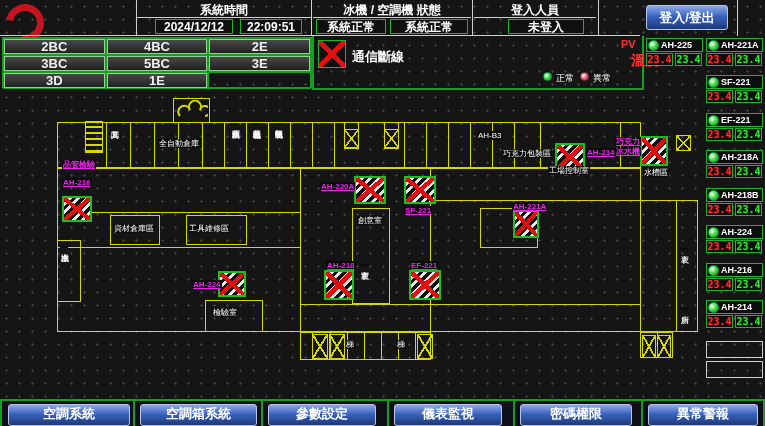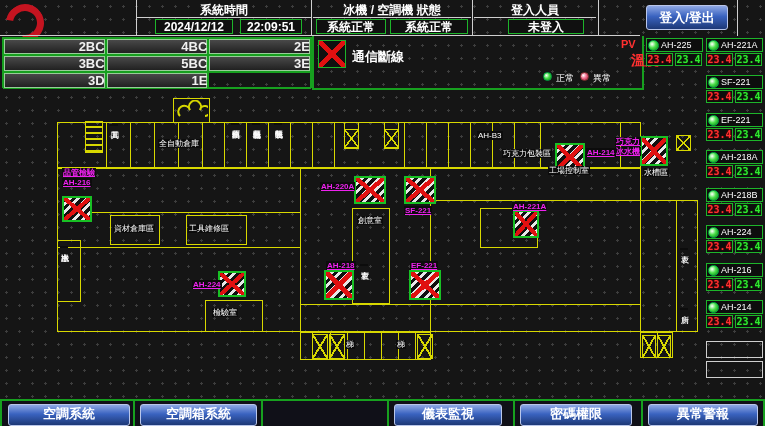--- a/index.html
+++ b/index.html
@@ -18,33 +18,33 @@
   .bluebtn{background:linear-gradient(180deg,#8fa8e4 0%,#3a63c0 45%,#1d3876 100%);
         border:1px solid #b9c6ea;border-radius:3px;color:#fff;font-weight:bold;
         text-align:center;cursor:pointer;}
   .logo-ring{width:24px;height:24px;border-radius:50%;border:7px solid #c41420;
         border-left-color:transparent;transform:rotate(-35deg);}
   .logo-t{color:#c41420;font-weight:bold;font-size:15px;letter-spacing:2px;line-height:16px;}
   .logo-s{color:#c41420;font-weight:bold;font-size:7px;letter-spacing:1px;}
   
   #floors{display:grid;grid-template-columns:repeat(3,1fr);grid-auto-rows:1fr;
         border:1px solid #17a01f;}
-  #floors>div{border:1px solid #17a01f;text-align:right;}
+  #floors>div{border:1px solid #17a01f;}
   .fbtn{margin:0;background:linear-gradient(180deg,#4c4c4c,#1e1e1e);
         border:1px solid #17a01f;box-shadow:inset 0 0 0 1px #9c9;
         color:#f0f0f0;font-size:13px;font-weight:bold;text-align:center;
         line-height:15px;cursor:pointer;}
   
   .ubox{background:#0d0d0d;border:1px solid #1db52a;display:flex;align-items:center;
         gap:2px;padding:0 1px;cursor:pointer;}
   .lamp{width:9px;height:9px;border-radius:50%;flex:0 0 9px;
         background:radial-gradient(circle at 35% 35%,#ffffff,#49e049 45%,#0a7a12);
         border:1px solid #0a4;}
   .lamp.pink{background:radial-gradient(circle at 35% 35%,#ffffff,#f07090 45%,#a01030);border:1px solid #833;}
-  .uname{font-size:9px;font-weight:normal;color:#fff;white-space:nowrap;}
+  .uname{font-size:9px;font-weight:bold;color:#fff;white-space:nowrap;}
   .dval{background:#0d0d0d;border:1px solid #1db52a;width:27px;height:13px;
         font-family:"DejaVu Sans Mono",monospace;font-size:10px;font-weight:bold;
         text-align:center;line-height:12px;}
   .dval.pv{color:#ff3030;text-shadow:0 0 2px #900;}
   .dval.sv{color:#30e830;text-shadow:0 0 2px #060;}
   .emptybox{border:1px solid #cfcfcf;background:transparent;}
   
   .wall{background:transparent;border:1px solid #d8d800;}
   .wline-y{background:#d8d800;}
   .stairs{background:repeating-linear-gradient(0deg,#d8d800 0 2px,transparent 2px 6px);
@@ -216,21 +216,21 @@
       <div class="abs rlabel" style="left: 357px; top: 216px;">創意室</div>
       <div class="abs rlabel v" style="left: 360px; top: 264px;">更衣室</div>
       <div class="abs rlabel" style="left: 113px; top: 224px;">資材倉庫區</div>
       <div class="abs rlabel" style="left: 188px; top: 224px;">工具維修區</div>
       <div class="abs rlabel v" style="left: 60px; top: 246px;">冰水主機</div>
       <div class="abs rlabel" style="left: 212px; top: 308px;">檢驗室</div>
       <div class="abs rlabel v" style="left: 680px; top: 248px;">更衣</div>
       <div class="abs rlabel v" style="left: 680px; top: 308px;">廁所</div>
       <div class="abs rlabel" style="left: 345px; top: 340px;">梯</div>
       <div class="abs rlabel" style="left: 396px; top: 340px;">梯</div>
-      <div class="abs mlabel" style="left: 62px; top: 168px; text-align: center;">品管檢驗</div>
+      <div class="abs mlabel" style="left: 62px; top: 160px; text-align: center;">品管檢驗</div>
       <div class="abs mlabel" style="left: 62px; top: 178px;">AH-216</div>
       <div class="abs mlabel" style="left: 192px; top: 280px;">AH-224</div>
       <div class="abs mlabel" style="left: 320px; top: 182px;">AH-220A</div>
       <div class="abs mlabel" style="left: 404px; top: 206px;">SF-221</div>
       <div class="abs mlabel" style="left: 326px; top: 261px;">AH-218</div>
       <div class="abs mlabel" style="left: 410px; top: 261px;">EF-221</div>
       <div class="abs mlabel" style="left: 512px; top: 202px;">AH-221A</div>
       <div class="abs mlabel" style="left: 586px; top: 148px;">AH-214</div>
       <div class="abs mlabel" style="left: 615px; top: 137px;">巧克力</div>
       <div class="abs mlabel" style="left: 615px; top: 147px;">冰水機</div>
@@ -291,20 +291,21 @@
       </div>
       <div class="abs dval pv" style="left: 706px; top: 315px;">23.4</div>
       <div class="abs dval sv" style="left: 735px; top: 315px;">23.4</div>
     </div>
   <div class="abs emptybox" style="left:706px;top:341px;width:57px;height:17px;"></div>
   <div class="abs emptybox" style="left:706px;top:361px;width:57px;height:17px;"></div>
 
   <div id="bottombar">
       <div class="bbtn bluebtn" style="left: 8px; width: 120px;">空調系統</div>
       <div class="bbtn bluebtn" style="left: 140px; width: 115px;">空調箱系統</div>
+      <div class="bbtn bluebtn" style="left: 268px; width: 106px;">參數設定</div>
       <div class="bbtn bluebtn" style="left: 520px; width: 110px;">密碼權限</div>
       <div class="bbtn bluebtn" style="left: 394px; width: 106px;">儀表監視</div>
       <div class="bbtn bluebtn" style="left: 648px; width: 108px;">異常警報</div>
       <div class="bsep" style="left: 0px;"></div>
       <div class="bsep" style="left: 133px;"></div>
       <div class="bsep" style="left: 261px;"></div>
       <div class="bsep" style="left: 387px;"></div>
       <div class="bsep" style="left: 513px;"></div>
       <div class="bsep" style="left: 641px;"></div>
       <div class="bsep" style="left: 763px;"></div>

